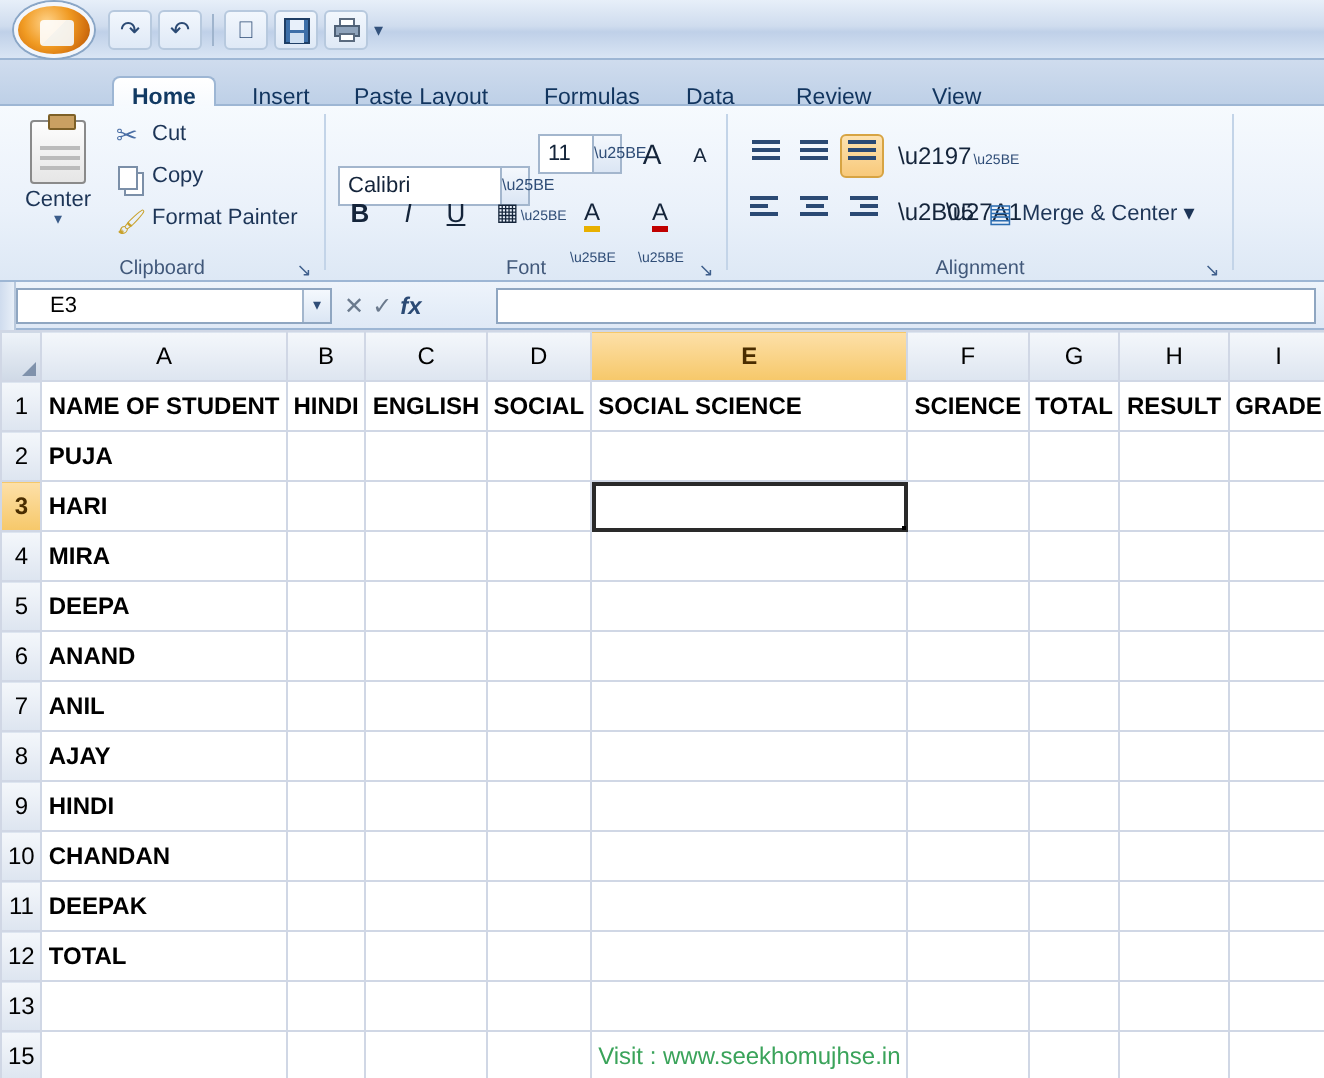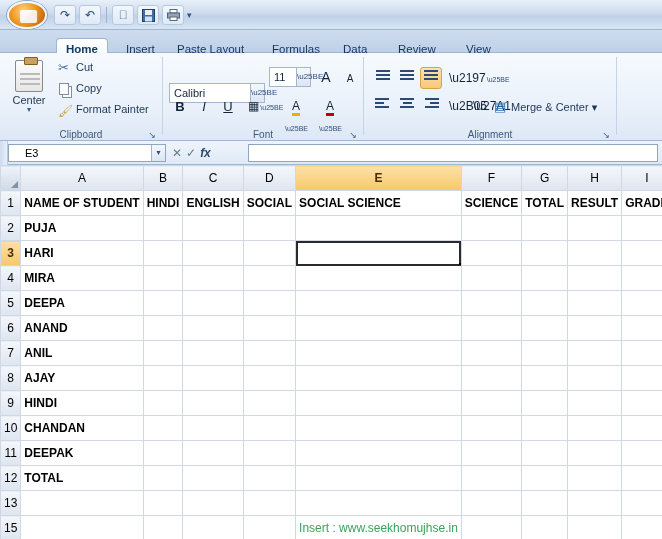--- a/index.html
+++ b/index.html
@@ -596,21 +596,21 @@
             <td class="cell" style="width: 50px;"></td>
             <td class="cell" style="width: 52px;"></td>
             <td class="cell" style="width: 52px;"></td>
           </tr>
           <tr>
             <td class="rowhead">15</td>
             <td class="cell" style="width: 130px;"></td>
             <td class="cell" style="width: 48px;"></td>
             <td class="cell" style="width: 58px;"></td>
             <td class="cell" style="width: 52px;"></td>
-            <td class="cell note" style="width: 105px; color: rgb(58, 163, 90);">Insert : www.seekhomujhse.in</td>
+            <td class="cell note" style="width: 105px; color: rgb(58, 163, 90);">Visit : www.seekhomujhse.in</td>
             <td class="cell" style="width: 56px;"></td>
             <td class="cell" style="width: 50px;"></td>
             <td class="cell" style="width: 52px;"></td>
             <td class="cell" style="width: 52px;"></td>
           </tr>
         </tbody>
     </table>
   </div>
 
 </div>

